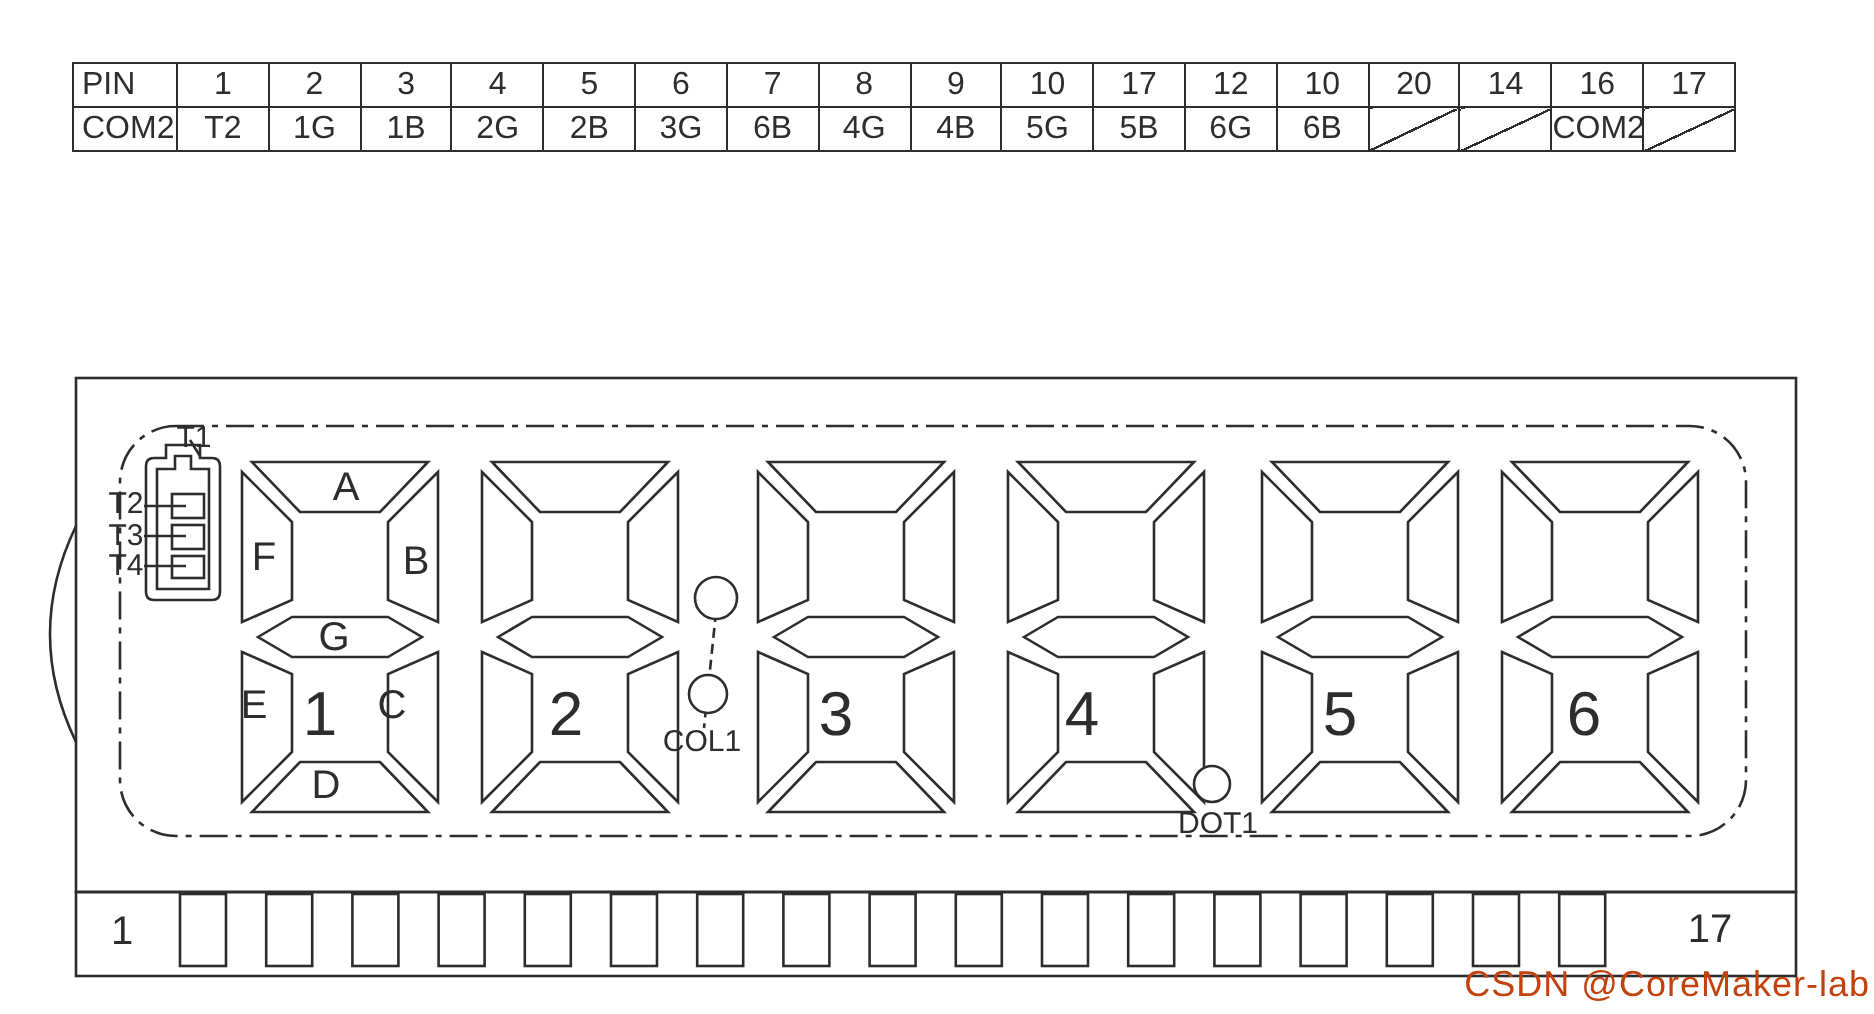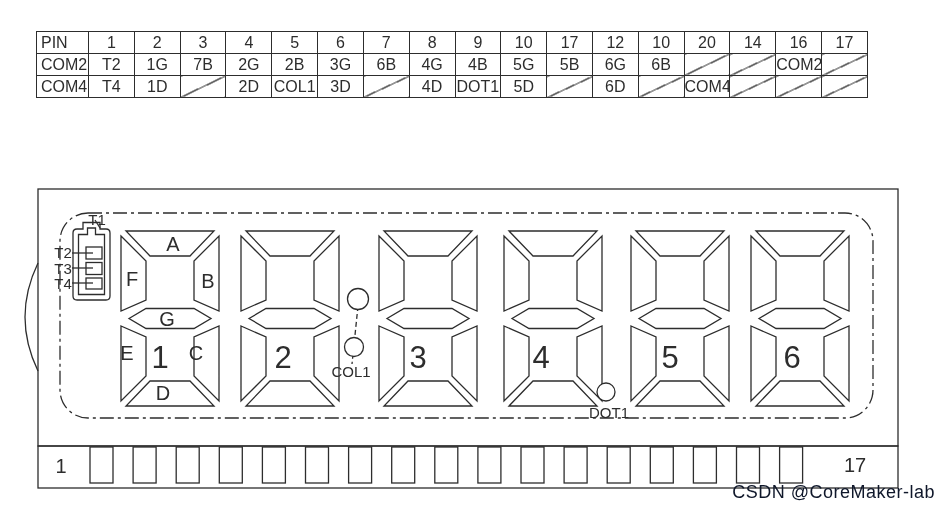--- a/index.html
+++ b/index.html
@@ -31,21 +31,21 @@
     position:absolute;transform:translate(-50%,-50%);
     white-space:nowrap;color:#2d2d2d;line-height:1;
   }
   .lbl-t{font-size:15px;}
   .lbl-seg{font-size:20px;}
   .lbl-num{font-size:31px;}
   .lbl-sm{font-size:15px;}
   .lbl-pin{font-size:20px;}
   .watermark{
     position:absolute;top:482px;right:2px;font-size:18px;
-    color:#0f172a;letter-spacing:0.5px;
+    color:#c2410c;letter-spacing:0.5px;
   }
 </style>
 </head>
 <body>
 
 <table class="pin-table">
   <colgroup>
     <col class="c0">
   </colgroup>
   <tbody>
@@ -66,54 +66,34 @@
         <td>10</td>
         <td>20</td>
         <td>14</td>
         <td>16</td>
         <td>17</td>
       </tr>
       <tr>
         <td class="rowhead">COM2</td>
         <td>T2</td>
         <td>1G</td>
-        <td>7B</td>
+        <td>1B</td>
         <td>2G</td>
         <td>2B</td>
         <td>3G</td>
         <td>6B</td>
         <td>4G</td>
         <td>4B</td>
         <td>5G</td>
         <td>5B</td>
         <td>6G</td>
         <td>6B</td>
         <td class="diag"></td>
         <td class="diag"></td>
         <td>COM2</td>
-        <td class="diag"></td>
-      </tr>
-      <tr>
-        <td class="rowhead">COM4</td>
-        <td>T4</td>
-        <td>1D</td>
-        <td class="diag"></td>
-        <td>2D</td>
-        <td>COL1</td>
-        <td>3D</td>
-        <td class="diag"></td>
-        <td>4D</td>
-        <td>DOT1</td>
-        <td>5D</td>
-        <td class="diag"></td>
-        <td>6D</td>
-        <td class="diag"></td>
-        <td>COM4</td>
-        <td class="diag"></td>
-        <td class="diag"></td>
         <td class="diag"></td>
       </tr>
     </tbody>
 </table>
 
 <svg class="drawing" width="937" height="507" viewBox="0 0 937 507" fill="none" stroke="#2d2d2d" stroke-width="1.3">
 
   <rect x="38" y="189" width="860" height="257"></rect>
 
   <path d="M38,263 Q12,317 38,371"></path>

